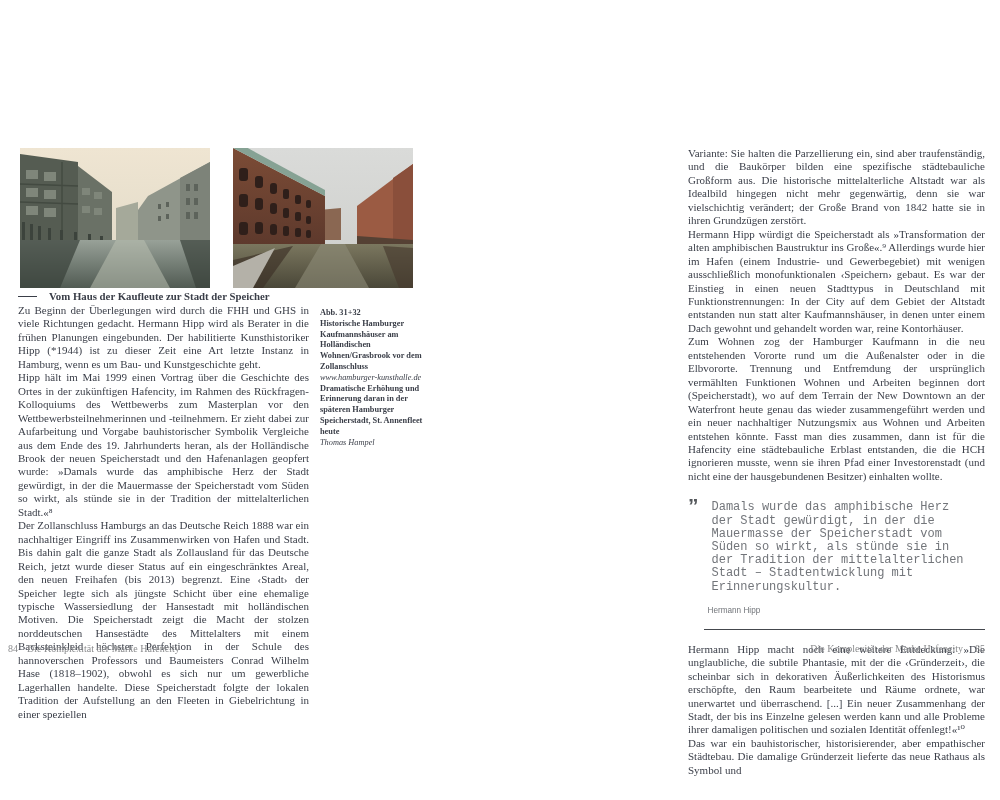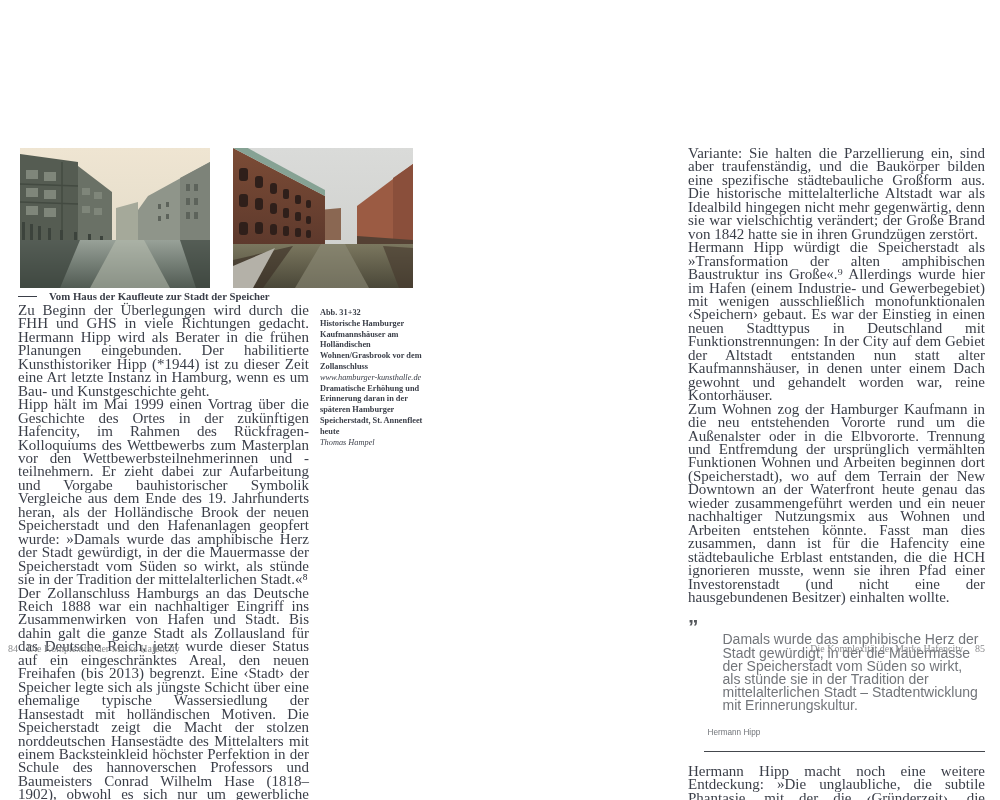--- a/index.html
+++ b/index.html
@@ -15,43 +15,43 @@
   .photo svg{display:block;}
 
   
   .left-col{left:18px;top:290px;width:291px;}
   .section-heading{
     display:flex;align-items:center;gap:12px;
     font-weight:bold;font-size:10.8px;color:#3a3e48;margin:0 0 2px 0;
   }
   .dash-rule{width:19px;height:1px;background:#3a3e48;flex:0 0 auto;}
   .body-text p{
-    margin:0;text-align:justify;font-size:15px;line-height:13.45px;
+    margin:0;text-align:justify;font-size:11px;line-height:13.45px;
     color:#3a3e48;hyphens:auto;-webkit-hyphens:auto;
   }
 
   
   .caption-col{left:320px;top:308px;width:118px;color:#3a3e48;
     font-size:8.3px;line-height:10.8px;}
   .caption-col p{margin:0;}
   .fig-label{margin-bottom:1px;font-weight:bold;}
   .cap-bold{font-weight:bold;}
   .cap-credit{font-style:italic;margin-bottom:11px;}
 
   
   .right-col{left:688px;top:147px;width:297px;}
 
   .quote-block{display:flex;gap:9px;margin:14px 0 0 0;}
   .quote-mark{
     font-family:"Liberation Sans","DejaVu Sans",sans-serif;
     font-weight:bold;font-size:21px;line-height:0.9;color:#55585c;flex:0 0 auto;
   }
   .quote-text{
-    font-family:Liberation Sans, sans-serif;
-    font-size:14px;line-height:13.2px;color:#72757a;width:256px;margin:15px;
+    font-family:Liberation Mono, monospace;
+    font-size:12px;line-height:13.2px;color:#72757a;width:256px;margin:4px;
   }
   .quote-attr{
     font-family:"Liberation Sans","DejaVu Sans",sans-serif;
     font-size:8.2px;color:#72757a;margin-top:12px;
   }
   .divider-rule{height:1px;background:#44474d;margin:14px 0 13px 16px;width:281px;}
 
   
   .footer-text{
     font-family:Liberation Serif, serif;

